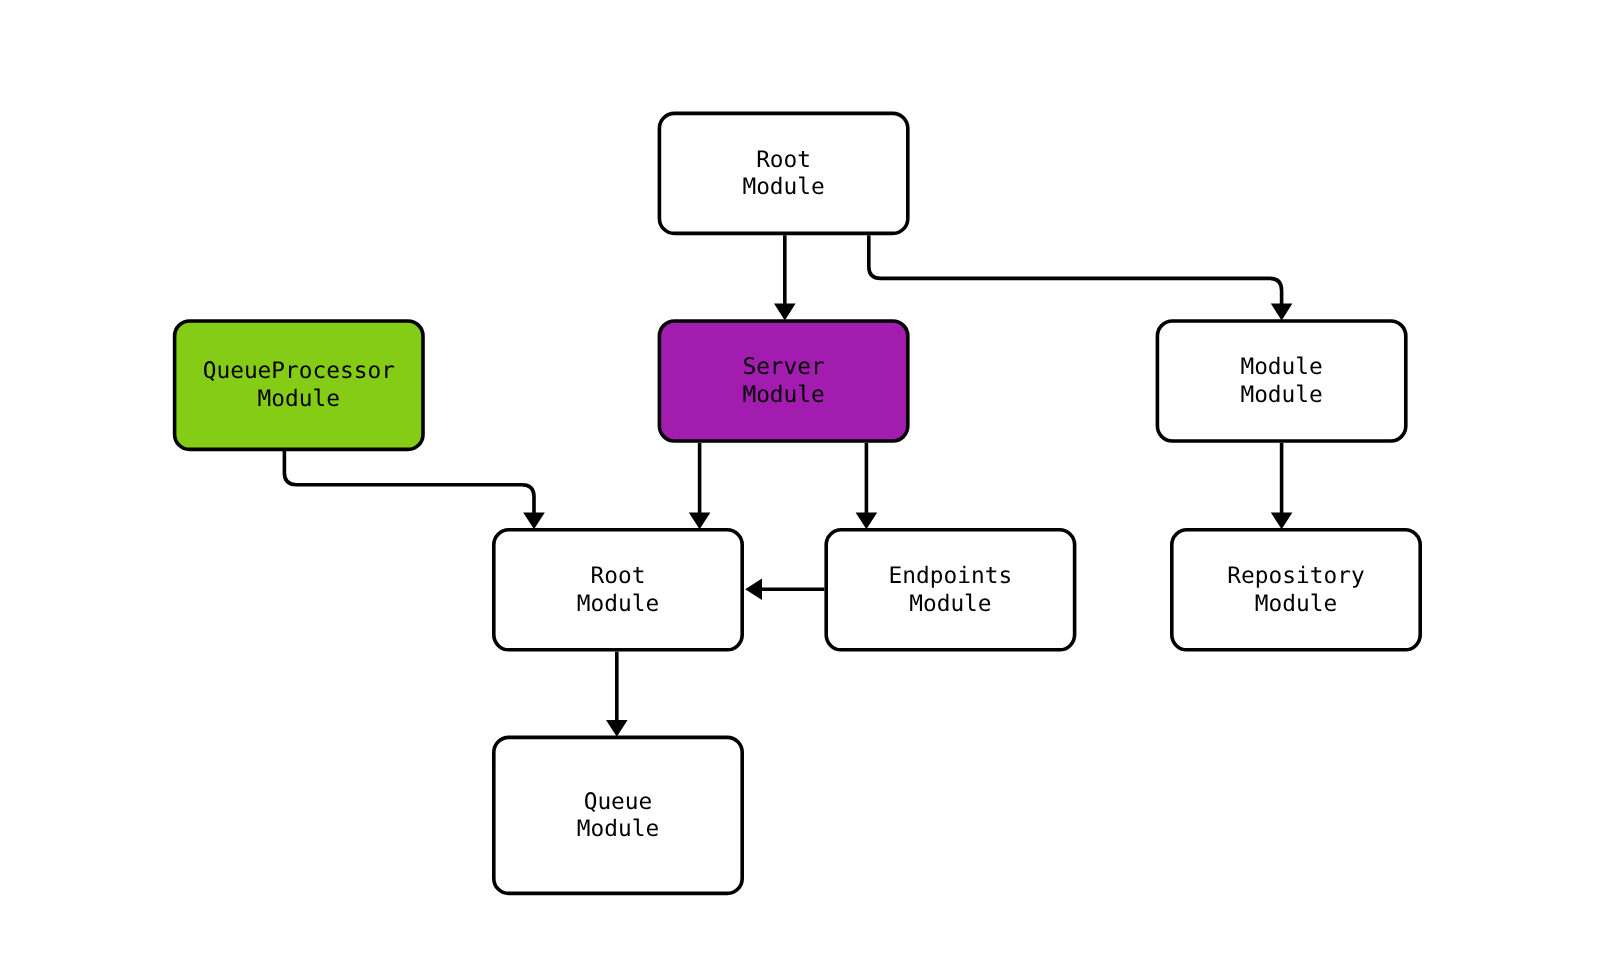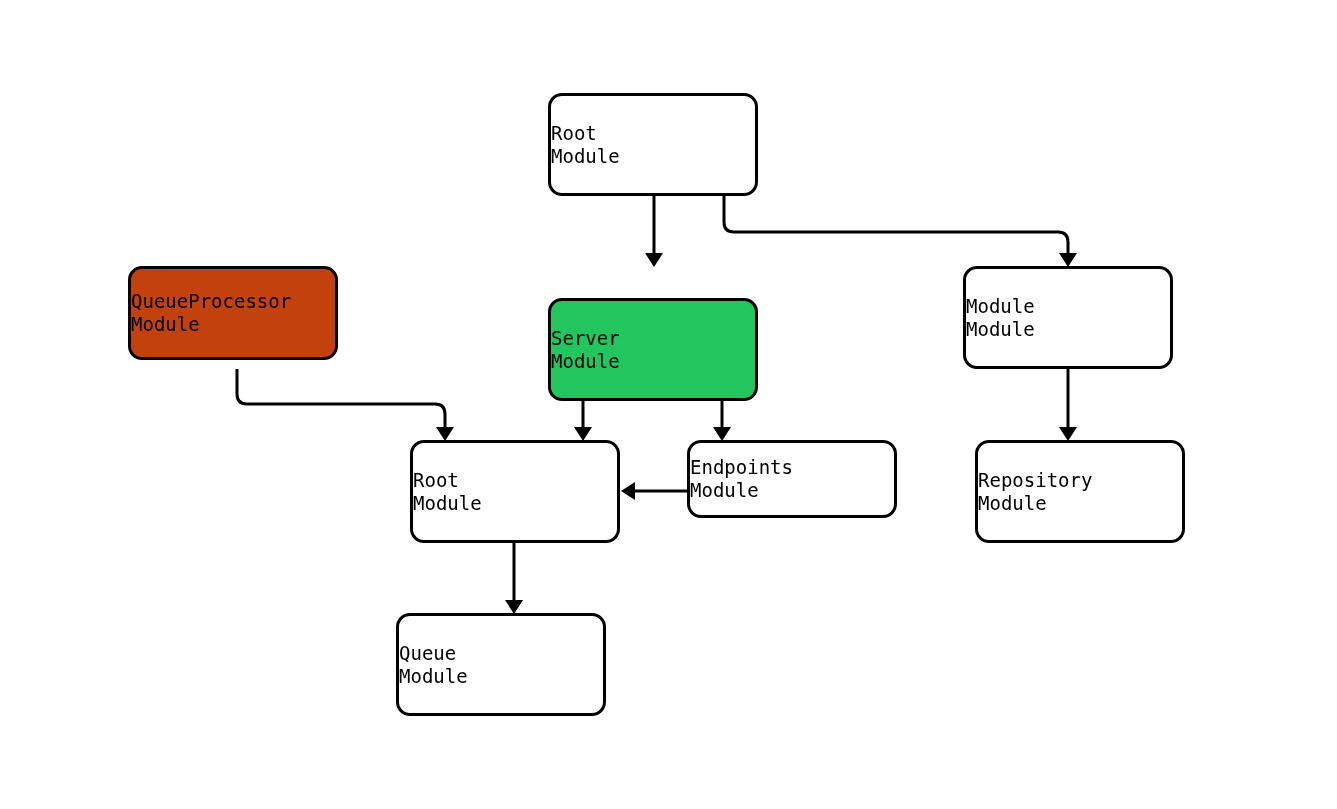--- a/index.html
+++ b/index.html
@@ -23,21 +23,21 @@
     height: 809px;
   }
   .node {
     position: absolute;
     box-sizing: border-box;
     background: #ffffff;
     border: 3px solid #000000;
     border-radius: 14px;
     display: flex;
     flex-direction: column;
-    align-items: flex-start;
+    align-items: center;
     justify-content: center;
     z-index: 2;
   }
   .node-label {
     font-family: "DejaVu Sans Mono", "Liberation Mono", monospace;
     font-size: 19px;
     line-height: 23px;
     color: #000000;
     text-align: center;
     white-space: pre;
@@ -70,43 +70,43 @@
         <polygon points="1068,441 1059,427 1077,427" fill="#000000"></polygon>
         <polygon points="514,614 505,600 523,600" fill="#000000"></polygon>
       </g>
   </svg>
 
   <div id="nodes-layer">
       <div class="node" style="left: 548px; top: 93px; width: 210px; height: 103px; border-color: rgb(0, 0, 0); background: rgb(255, 255, 255);">
         <div class="node-label">Root</div>
         <div class="node-label">Module</div>
       </div>
-      <div class="node" style="left: 128px; top: 266px; width: 210px; height: 94px; border-color: rgb(0, 0, 0); background: #c2410c;">
+      <div class="node" style="left: 144px; top: 266px; width: 210px; height: 110px; border-color: rgb(0, 0, 0); background: #84cc16;">
         <div class="node-label">QueueProcessor</div>
         <div class="node-label">Module</div>
       </div>
-      <div class="node" style="left: 548px; top: 266px; width: 210px; height: 103px; border-color: rgb(0, 0, 0); background: #22c55e; margin-top: 32px;">
+      <div class="node" style="left: 548px; top: 266px; width: 210px; height: 103px; border-color: rgb(0, 0, 0); background: #a21caf;">
         <div class="node-label">Server</div>
         <div class="node-label">Module</div>
       </div>
       <div class="node" style="left: 963px; top: 266px; width: 210px; height: 103px; border-color: rgb(0, 0, 0); background: rgb(255, 255, 255);">
         <div class="node-label">Module</div>
         <div class="node-label">Module</div>
       </div>
       <div class="node" style="left: 410px; top: 440px; width: 210px; height: 103px; border-color: rgb(0, 0, 0); background: rgb(255, 255, 255);">
         <div class="node-label">Root</div>
         <div class="node-label">Module</div>
       </div>
-      <div class="node" style="left: 687px; top: 440px; width: 210px; height: 78px; border-color: rgb(0, 0, 0); background: rgb(255, 255, 255);">
+      <div class="node" style="left: 687px; top: 440px; width: 210px; height: 103px; border-color: rgb(0, 0, 0); background: rgb(255, 255, 255);">
         <div class="node-label">Endpoints</div>
         <div class="node-label">Module</div>
       </div>
       <div class="node" style="left: 963px; top: 440px; width: 210px; height: 103px; border-color: rgb(0, 0, 0); background: rgb(255, 255, 255); margin-left: 12px;">
         <div class="node-label">Repository</div>
         <div class="node-label">Module</div>
       </div>
-      <div class="node" style="left: 396px; top: 613px; width: 210px; height: 103px; border-color: rgb(0, 0, 0); background: rgb(255, 255, 255);">
+      <div class="node" style="left: 410px; top: 613px; width: 210px; height: 133px; border-color: rgb(0, 0, 0); background: rgb(255, 255, 255);">
         <div class="node-label">Queue</div>
         <div class="node-label">Module</div>
       </div>
     </div>
 
 </div>
 
 </body></html>

